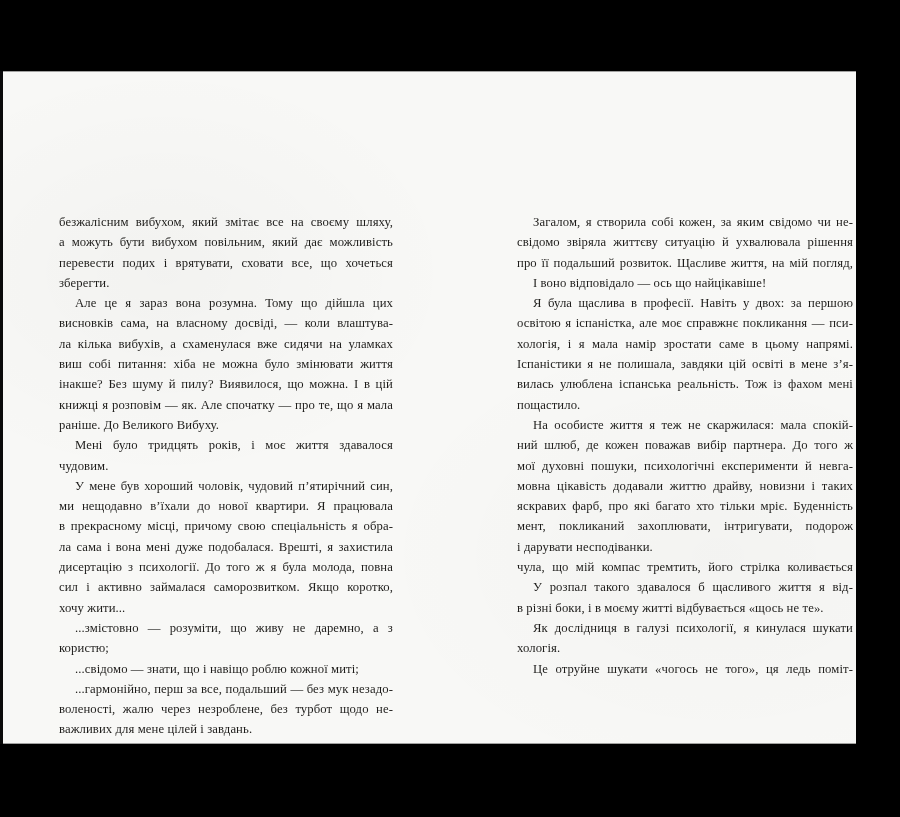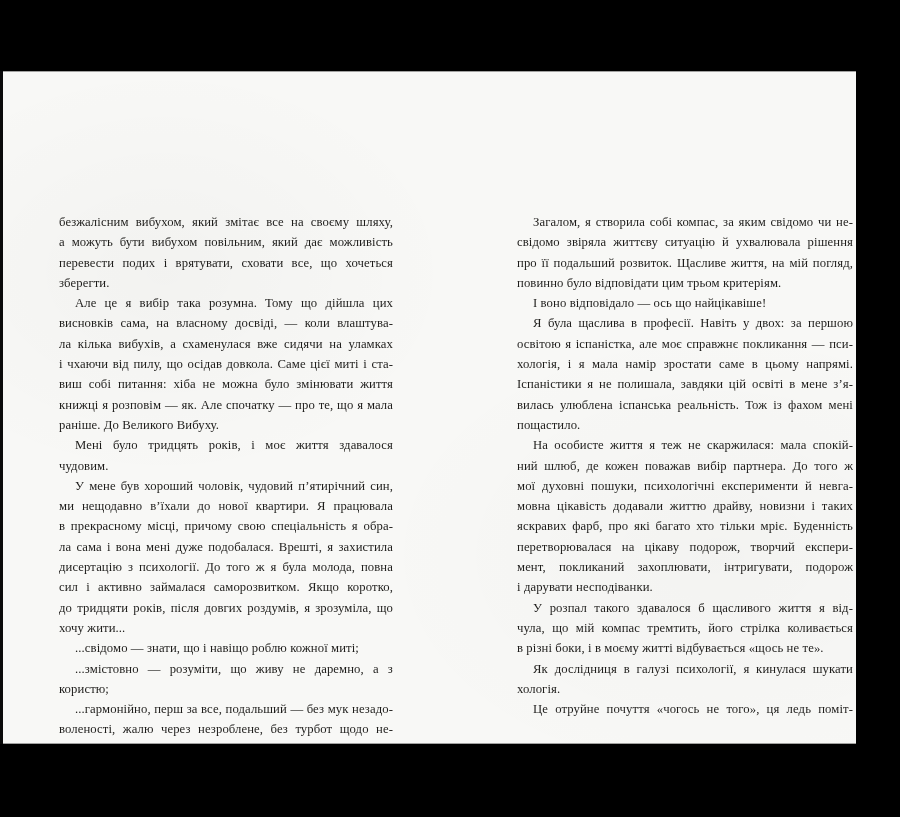--- a/index.html
+++ b/index.html
@@ -76,71 +76,68 @@
 <div class="screenshot">
   <div class="band band-top"></div>
 
   <div class="paper">
     <section class="col col-left">
       <div class="textblock">
           <div class="line jst">безжалісним вибухом, який змітає все на своєму шляху,</div>
           <div class="line jst">а можуть бути вибухом повільним, який дає можливість</div>
           <div class="line jst">перевести подих і врятувати, сховати все, що хочеться</div>
           <div class="line">зберегти.</div>
-          <div class="line ind jst">Але це я вибір така розумна. Тому що дійшла цих</div>
+          <div class="line ind jst">Але це я зараз вона розумна. Тому що дійшла цих</div>
           <div class="line jst">висновків сама, на власному досвіді, — коли влаштува-</div>
           <div class="line jst">ла кілька вибухів, а схаменулася вже сидячи на уламках</div>
-          <div class="line jst">і чхаючи від пилу, що осідав довкола. Саме цієї миті і ста-</div>
           <div class="line jst">виш собі питання: хіба не можна було змінювати життя</div>
+          <div class="line jst">інакше? Без шуму й пилу? Виявилося, що можна. І в цій</div>
           <div class="line jst">книжці я розповім — як. Але спочатку — про те, що я мала</div>
           <div class="line">раніше. До Великого Вибуху.</div>
           <div class="line ind">Мені було тридцять років, і моє життя здавалося чудовим.</div>
           <div class="line ind jst">У мене був хороший чоловік, чудовий п’ятирічний син,</div>
           <div class="line jst">ми нещодавно в’їхали до нової квартири. Я працювала</div>
           <div class="line jst">в прекрасному місці, причому свою спеціальність я обра-</div>
           <div class="line jst">ла сама і вона мені дуже подобалася. Врешті, я захистила</div>
           <div class="line jst">дисертацію з психології. До того ж я була молода, повна</div>
           <div class="line jst">сил і активно займалася саморозвитком. Якщо коротко,</div>
-          <div class="line jst">до тридцяти років, після довгих роздумів, я зрозуміла, що</div>
           <div class="line">хочу жити...</div>
+          <div class="line ind">...змістовно — розуміти, що живу не даремно, а з користю;</div>
           <div class="line ind">...свідомо — знати, що і навіщо роблю кожної миті;</div>
-          <div class="line ind">...змістовно — розуміти, що живу не даремно, а з користю;</div>
           <div class="line ind jst">...гармонійно, перш за все, подальший — без мук незадо-</div>
           <div class="line jst">воленості, жалю через незроблене, без турбот щодо не-</div>
           <div class="line">важливих для мене цілей і завдань.</div>
         </div>
       <div class="pagenum">12</div>
     </section>
 
     <section class="col col-right">
       <div class="textblock">
-          <div class="line ind jst">Загалом, я створила собі компас, за яким свідомо чи не-</div>
+          <div class="line ind jst">Загалом, я створила собі кожен, за яким свідомо чи не-</div>
           <div class="line jst">свідомо звіряла життєву ситуацію й ухвалювала рішення</div>
           <div class="line jst">про її подальший розвиток. Щасливе життя, на мій погляд,</div>
-          <div class="line">повинно було відповідати цим трьом критеріям.</div>
           <div class="line ind">І воно відповідало — ось що найцікавіше!</div>
           <div class="line ind jst">Я була щаслива в професії. Навіть у двох: за першою</div>
           <div class="line jst">освітою я іспаністка, але моє справжнє покликання — пси-</div>
           <div class="line jst">хологія, і я мала намір зростати саме в цьому напрямі.</div>
           <div class="line jst">Іспаністики я не полишала, завдяки цій освіті в мене з’я-</div>
           <div class="line jst">вилась улюблена іспанська реальність. Тож із фахом мені</div>
           <div class="line">пощастило.</div>
           <div class="line ind jst">На особисте життя я теж не скаржилася: мала спокій-</div>
           <div class="line jst">ний шлюб, де кожен поважав вибір партнера. До того ж</div>
           <div class="line jst">мої духовні пошуки, психологічні експерименти й невга-</div>
           <div class="line jst">мовна цікавість додавали життю драйву, новизни і таких</div>
           <div class="line jst">яскравих фарб, про які багато хто тільки мріє. Буденність</div>
-          <div class="line jst">перетворювалася на цікаву подорож, творчий експери-</div>
           <div class="line jst">мент, покликаний захоплювати, інтригувати, подорож</div>
           <div class="line">і дарувати несподіванки.</div>
+          <div class="line jst">чула, що мій компас тремтить, його стрілка коливається</div>
           <div class="line ind jst">У розпал такого здавалося б щасливого життя я від-</div>
-          <div class="line jst">чула, що мій компас тремтить, його стрілка коливається</div>
           <div class="line">в різні боки, і в моєму житті відбувається «щось не те».</div>
           <div class="line ind jst">Як дослідниця в галузі психології, я кинулася шукати</div>
           <div class="line">хологія.</div>
-          <div class="line ind jst">Це отруйне почуття «чогось не того», ця ледь поміт-</div>
+          <div class="line ind jst">Це отруйне шукати «чогось не того», ця ледь поміт-</div>
         </div>
       <div class="pagenum">13</div>
     </section>
   </div>
 
   <div class="band band-bottom"></div>
 </div>
 
 </body></html>

